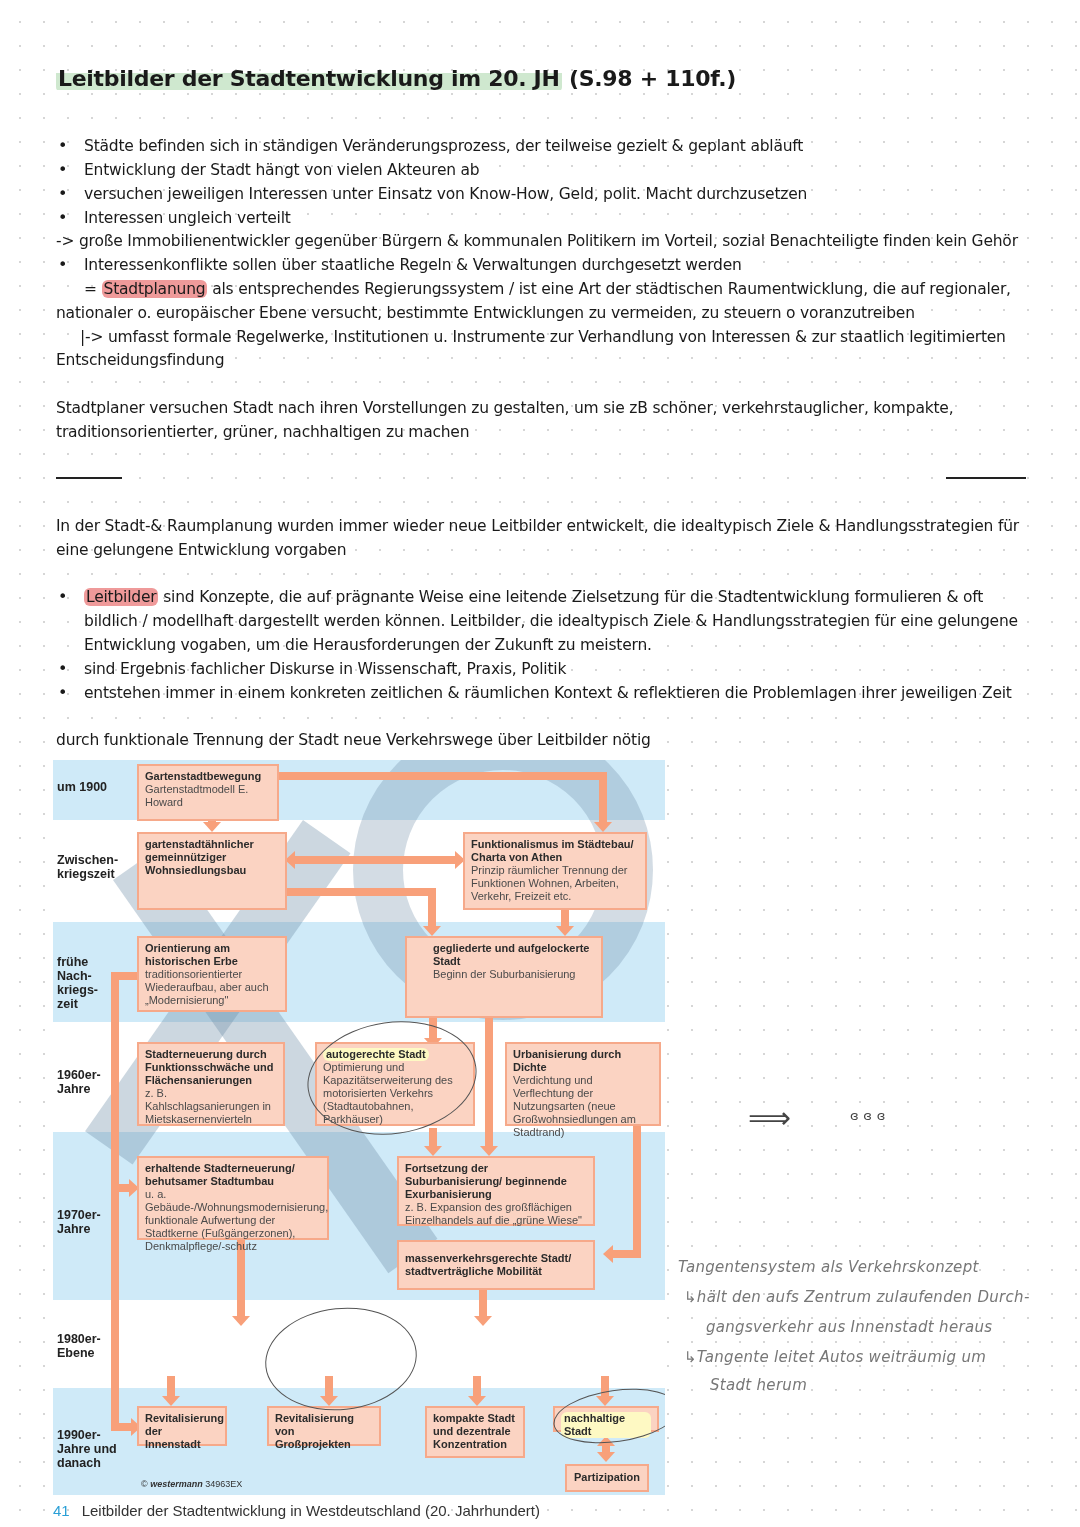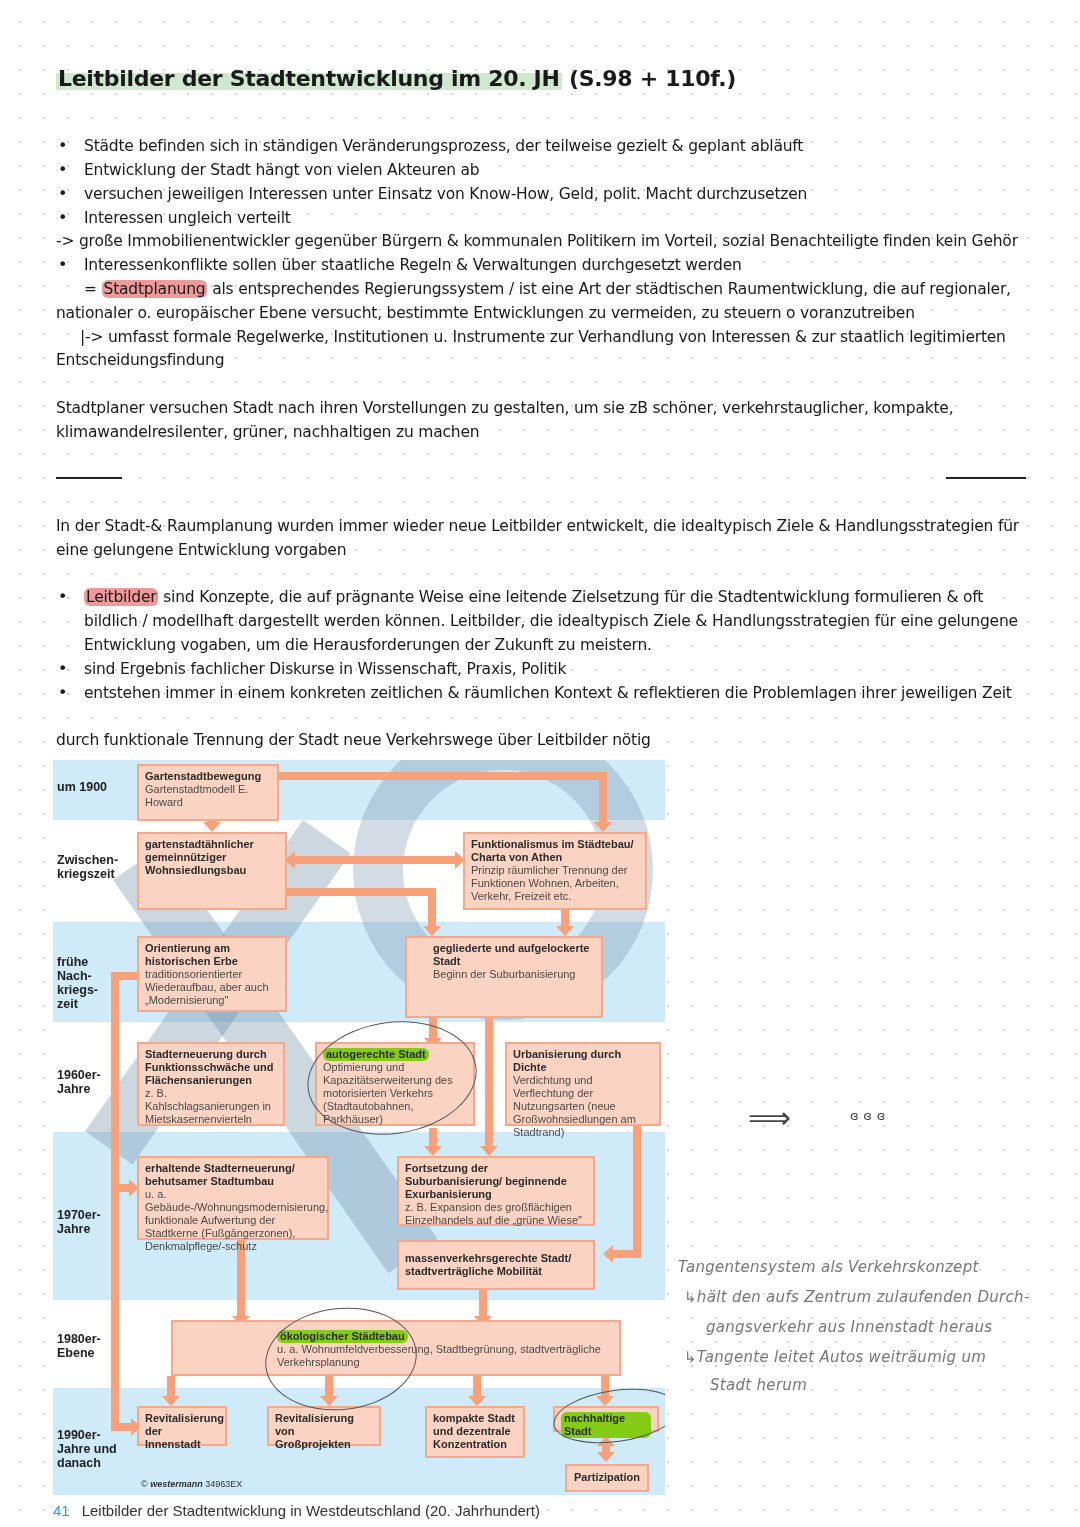--- a/index.html
+++ b/index.html
@@ -22,21 +22,21 @@
   .mark-red { background: #ef9a9a; border-radius: 6px; padding: 0 2px; }
   .dash { position: absolute; height: 2px; background: #222; top: 477px; }
 
   
   .diagram { position: absolute; left: 53px; top: 760px; width: 612px; height: 735px; background: #ffffff; overflow: hidden; font-family: "Liberation Sans", sans-serif; }
   .band { position: absolute; left: 0; width: 612px; background: #cfeaf8; }
   .era { position: absolute; left: 4px; font-size: 12.5px; font-weight: bold; line-height: 14px; color: #222; }
   .box { position: absolute; background: #fbd3c2; border: 2px solid #f6a98a; box-sizing: border-box; padding: 4px 6px; font-size: 11px; line-height: 13px; color: #333; }
   .box .b { font-weight: bold; color: #2b2b2b; display: block; }
   .box .n { color: #4a4a4a; display: block; }
-  .box .hlr { background: #84cc16; border-radius: 6px; padding: 0 3px; display: inline-block; }
+  .box .hlr { background: #fef9c3; border-radius: 6px; padding: 0 3px; display: inline-block; }
   .ar { position: absolute; background: #f8a07a; }
   .tri-d { position: absolute; width: 0; height: 0; border-left: 9px solid transparent; border-right: 9px solid transparent; border-top: 10px solid #f8a07a; }
   .tri-r { position: absolute; width: 0; height: 0; border-top: 9px solid transparent; border-bottom: 9px solid transparent; border-left: 10px solid #f8a07a; }
   .tri-l { position: absolute; width: 0; height: 0; border-top: 9px solid transparent; border-bottom: 9px solid transparent; border-right: 10px solid #f8a07a; }
   .tri-u { position: absolute; width: 0; height: 0; border-left: 9px solid transparent; border-right: 9px solid transparent; border-bottom: 10px solid #f8a07a; }
   .wm { position: absolute; background: rgba(110,140,165,0.35); }
   .copy { position: absolute; left: 88px; top: 719px; font-size: 9px; color: #333; }
   .copy b { font-style: italic; }
   .caption { position: absolute; left: 53px; top: 1502px; font-family: "Liberation Sans", sans-serif; font-size: 15px; color: #333; }
   .caption .num { color: #2a9fd6; margin-right: 12px; }
@@ -56,21 +56,21 @@
   <div class="line bullet" style="left:84px; top:184px;">versuchen jeweiligen Interessen unter Einsatz von Know-How, Geld, polit. Macht durchzusetzen</div>
   <div class="line bullet" style="left:84px; top:208px;">Interessen ungleich verteilt</div>
   <div class="line" style="left:56px; top:231px;">-&gt; große Immobilienentwickler gegenüber Bürgern &amp; kommunalen Politikern im Vorteil, sozial Benachteiligte finden kein Gehör</div>
   <div class="line bullet" style="left:84px; top:255px;">Interessenkonflikte sollen über staatliche Regeln &amp; Verwaltungen durchgesetzt werden</div>
   <div class="line" style="left:84px; top:279px;"><span>= </span><span class="mark-red">Stadtplanung</span><span> als entsprechendes Regierungssystem / ist eine Art der städtischen Raumentwicklung, die auf regionaler,</span></div>
   <div class="line" style="left:56px; top:303px;">nationaler o. europäischer Ebene versucht, bestimmte Entwicklungen zu vermeiden, zu steuern o voranzutreiben</div>
   <div class="line" style="left:80px; top:327px;">|-&gt; umfasst formale Regelwerke, Institutionen u. Instrumente zur Verhandlung von Interessen &amp; zur staatlich legitimierten</div>
   <div class="line" style="left:56px; top:350px;">Entscheidungsfindung</div>
 
   <div class="line" style="left:56px; top:398px;">Stadtplaner versuchen Stadt nach ihren Vorstellungen zu gestalten, um sie zB schöner, verkehrstauglicher, kompakte,</div>
-  <div class="line" style="left:56px; top:422px;">klimawandelresilenter, grüner, nachhaltigen zu machen</div>
+  <div class="line" style="left:56px; top:422px;">traditionsorientierter, grüner, nachhaltigen zu machen</div>
 
   <div class="dash" style="left:56px; width:66px;"></div>
   <div class="dash" style="left:946px; width:80px;"></div>
 
   <div class="line" style="left:56px; top:516px;">In der Stadt-&amp; Raumplanung wurden immer wieder neue Leitbilder entwickelt, die idealtypisch Ziele &amp; Handlungsstrategien für</div>
   <div class="line" style="left:56px; top:540px;">eine gelungene Entwicklung vorgaben</div>
   <div class="line bullet" style="left:84px; top:587px;"><span class="mark-red">Leitbilder</span><span> sind Konzepte, die auf prägnante Weise eine leitende Zielsetzung für die Stadtentwicklung formulieren &amp; oft</span></div>
   <div class="line" style="left:84px; top:611px;">bildlich / modellhaft dargestellt werden können. Leitbilder, die idealtypisch Ziele &amp; Handlungsstrategien für eine gelungene</div>
   <div class="line" style="left:84px; top:635px;">Entwicklung vogaben, um die Herausforderungen der Zukunft zu meistern.</div>
   <div class="line bullet" style="left:84px; top:659px;">sind Ergebnis fachlicher Diskurse in Wissenschaft, Praxis, Politik</div>
@@ -185,24 +185,20 @@
     <span class="b">erhaltende Stadterneuerung/ behutsamer Stadtumbau</span>
     <span class="n">u. a. Gebäude-/Wohnungsmodernisierung, funktionale Aufwertung der Stadtkerne (Fußgängerzonen), Denkmalpflege/-schutz</span>
   </div>
   <div class="box" style="left:344px; top:396px; width:198px; height:70px;">
     <span class="b">Fortsetzung der Suburbanisierung/ beginnende Exurbanisierung</span>
     <span class="n">z. B. Expansion des großflächigen Einzelhandels auf die „grüne Wiese"</span>
   </div>
   <div class="box" style="left:344px; top:480px; width:198px; height:50px; padding-top:10px;">
     <span class="b">massenverkehrsgerechte Stadt/ stadtverträgliche Mobilität</span>
   </div>
-  <div class="box" style="left:118px; top:560px; width:450px; height:56px; padding-left:104px; padding-top:8px;">
-    <span class="b"><span class="hlr">ökologischer Städtebau</span></span>
-    <span class="n">u. a. Wohnumfeldverbesserung, Stadtbegrünung, stadtverträgliche Verkehrsplanung</span>
-  </div>
   <div class="box" style="left:84px; top:646px; width:90px; height:40px;">
     <span class="b">Revitalisierung der Innenstadt</span>
   </div>
   <div class="box" style="left:214px; top:646px; width:114px; height:40px;">
     <span class="b">Revitalisierung von Großprojekten</span>
   </div>
   <div class="box" style="left:372px; top:646px; width:100px; height:52px;">
     <span class="b">kompakte Stadt und dezentrale Konzentration</span>
   </div>
   <div class="box" style="left:500px; top:646px; width:106px; height:26px; padding-top:4px;">

